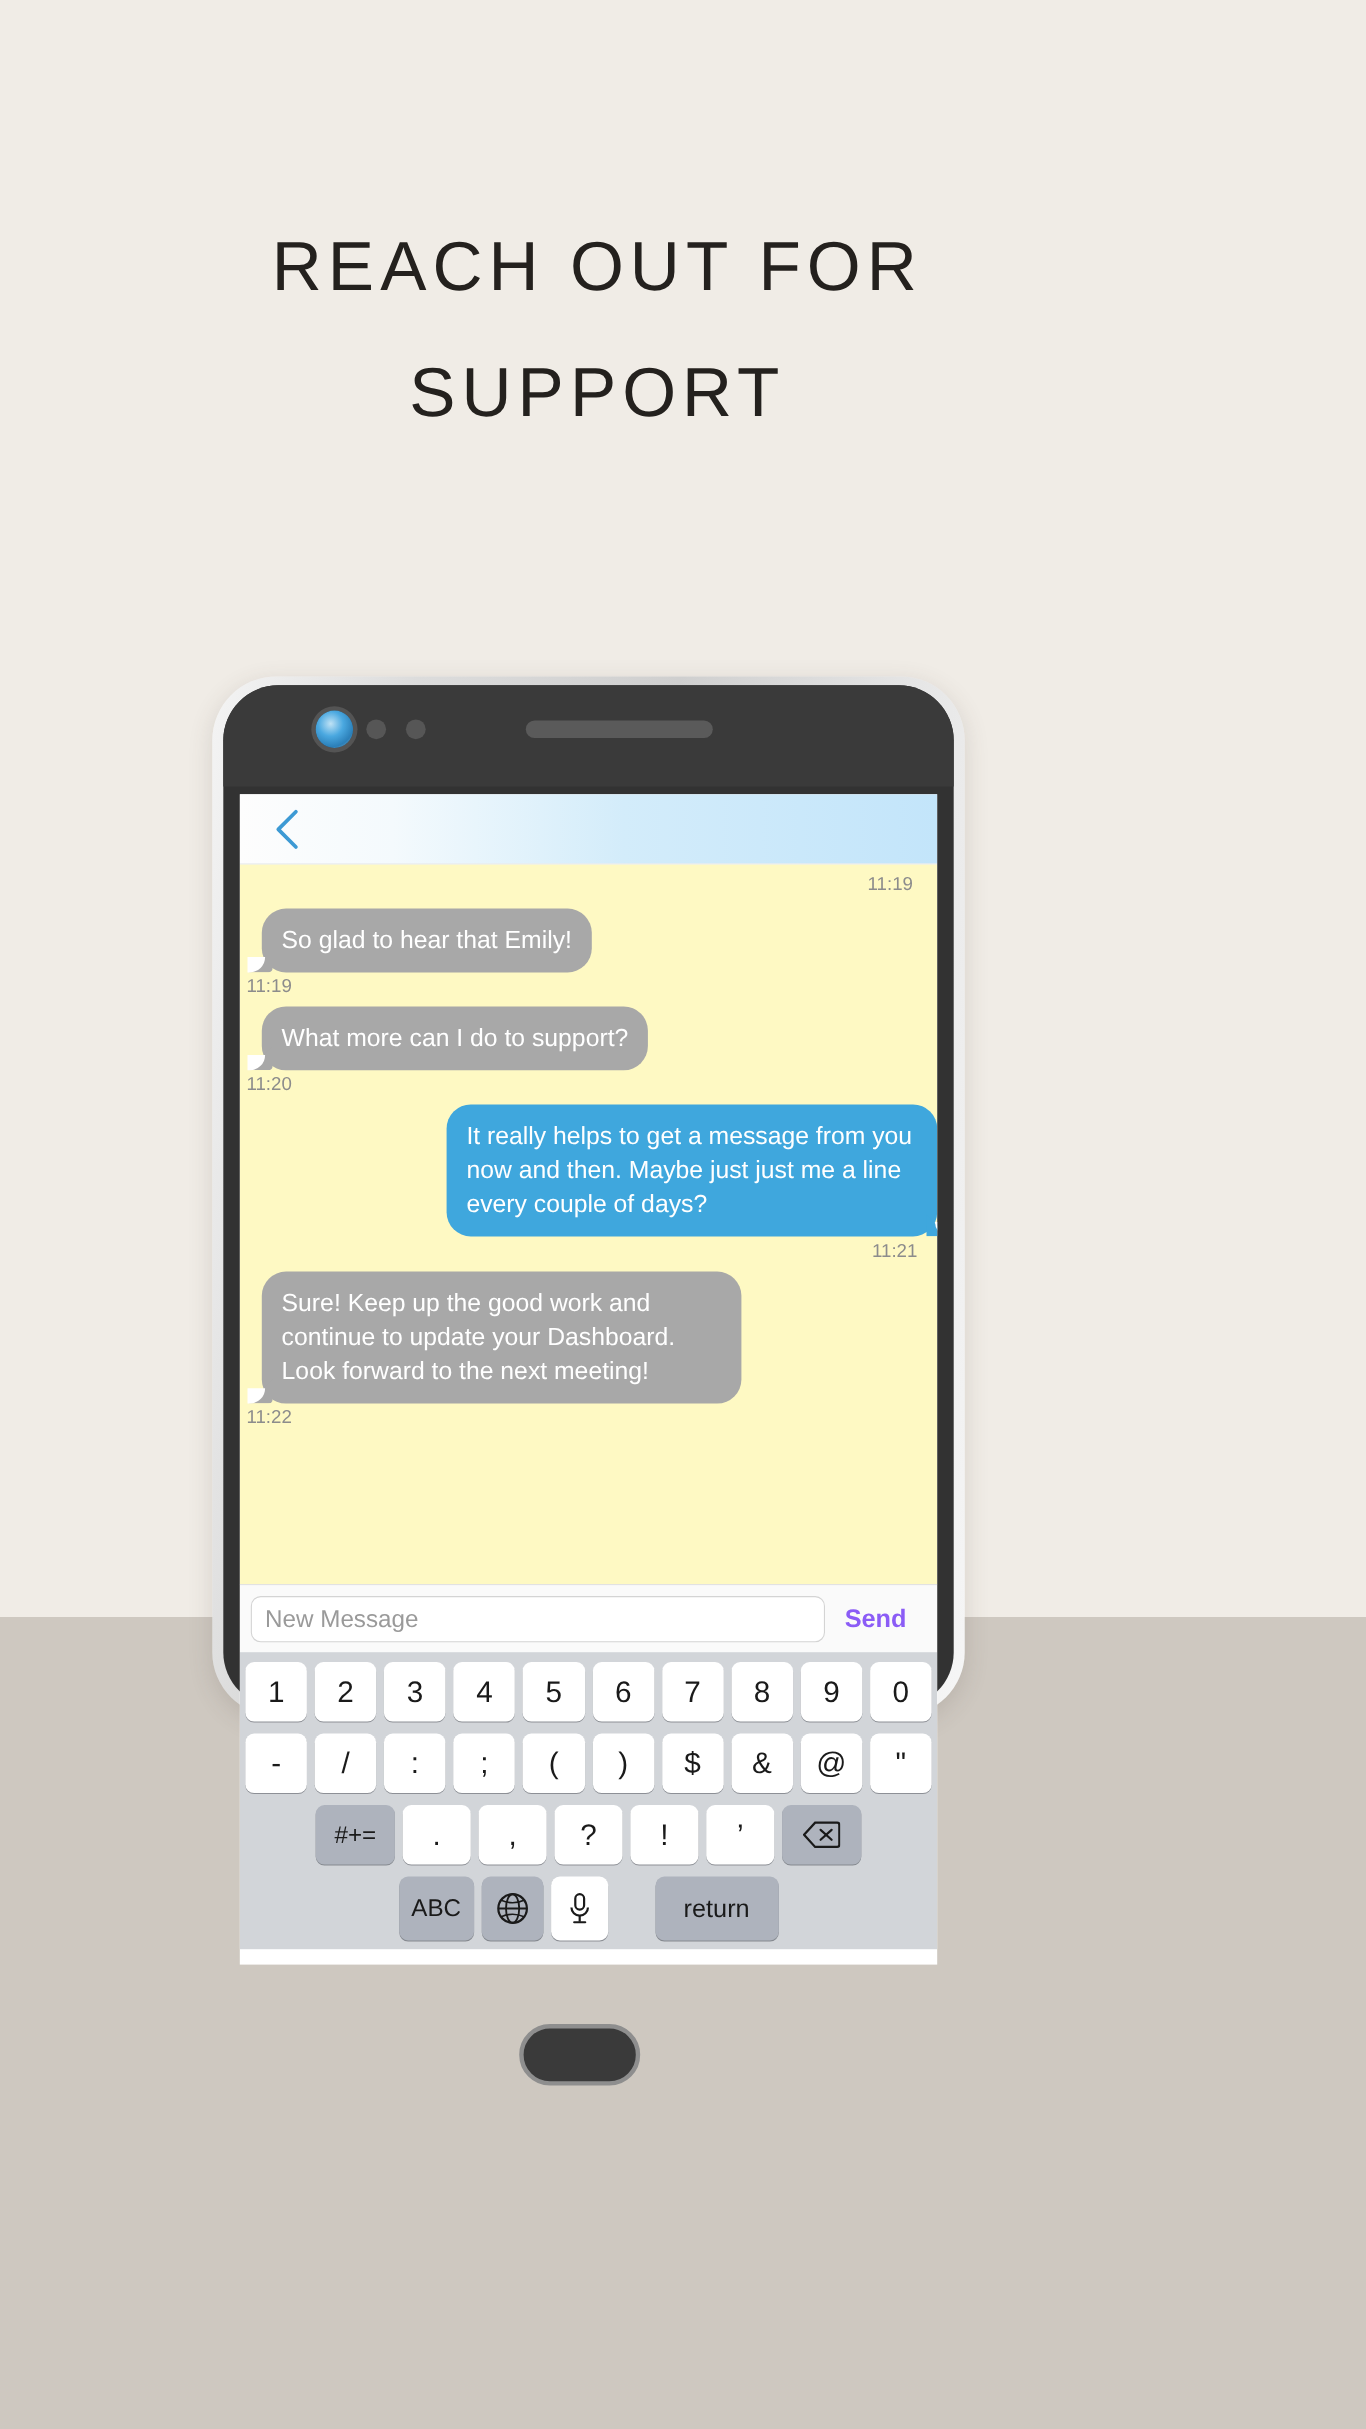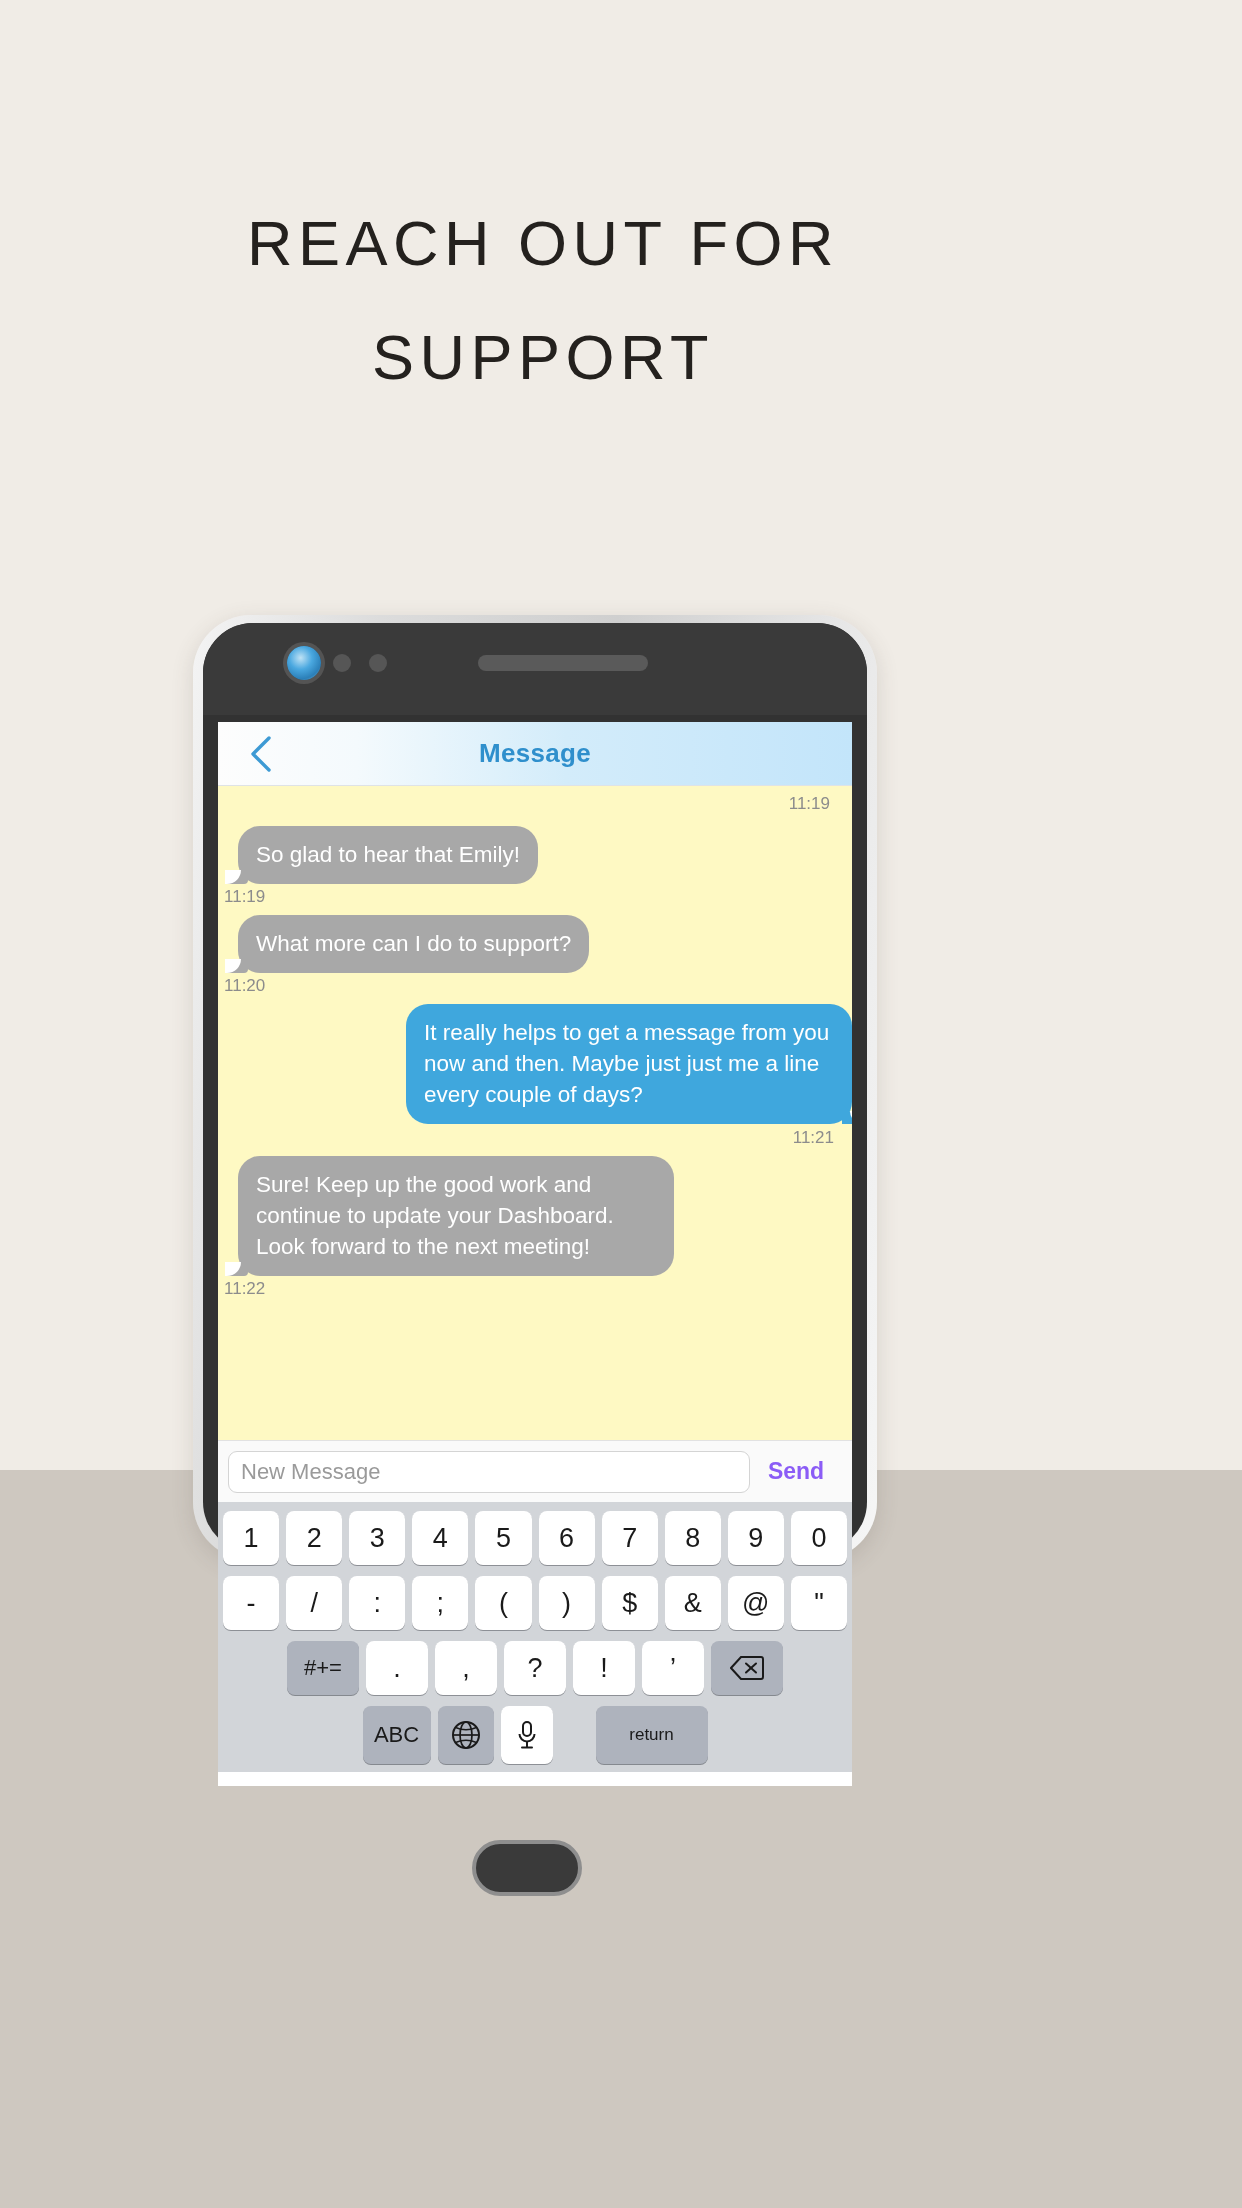--- a/index.html
+++ b/index.html
@@ -323,21 +323,21 @@
     font-size: 22px;
   }
   .kb-row-3 { padding: 0 0px; }
   .key-modsym { flex: 0 0 72px; font-size: 22px; }
   .key-backspace { flex: 0 0 72px; }
   .kb-row-3 .key-punct { flex: 0 0 62px; }
   .kb-row-4 .key-abc { flex: 0 0 68px; font-size: 22px; }
   .kb-row-4 .key-globe { flex: 0 0 56px; }
   .kb-row-4 .key-mic { flex: 0 0 52px; }
   .kb-row-4 .key-space { flex: 1 1 auto; font-size: 23px; }
-  .kb-row-4 .key-return { flex: 0 0 112px; font-size: 17px; margin-left: 36px; }
+  .kb-row-4 .key-return { flex: 0 0 112px; font-size: 23px; margin-left: 36px; }
   .kb-row-4 .key { height: 58px; }
   .icon-svg { display: block; }
 </style>
 </head>
 <body>
 
 <div id="bg-upper"></div>
 <div id="bg-lower"></div>
 
 <div id="headline">REACH OUT FOR
@@ -353,21 +353,20 @@
 <div id="home-button"></div>
 
 <div id="screen">
 
   <div id="msg-header">
     <div id="back-chevron">
       <svg class="icon-svg" width="26" height="38" viewBox="0 0 26 38" fill="none">
         <polyline points="21,3 5,19 21,35" stroke="#3d9ad4" stroke-width="3.4" fill="none" stroke-linecap="round" stroke-linejoin="round"></polyline>
       </svg>
     </div>
-    <div id="msg-title">Message</div>
   </div>
 
   <div id="conversation">
     <div class="ts-top-right">11:19</div>
 
     <div style="height:40px"></div>
 
     <div class="row row-in">
       <span class="bubble bubble-in">So glad to hear that Emily!</span>
       <span class="ts-left">11:19</span>

